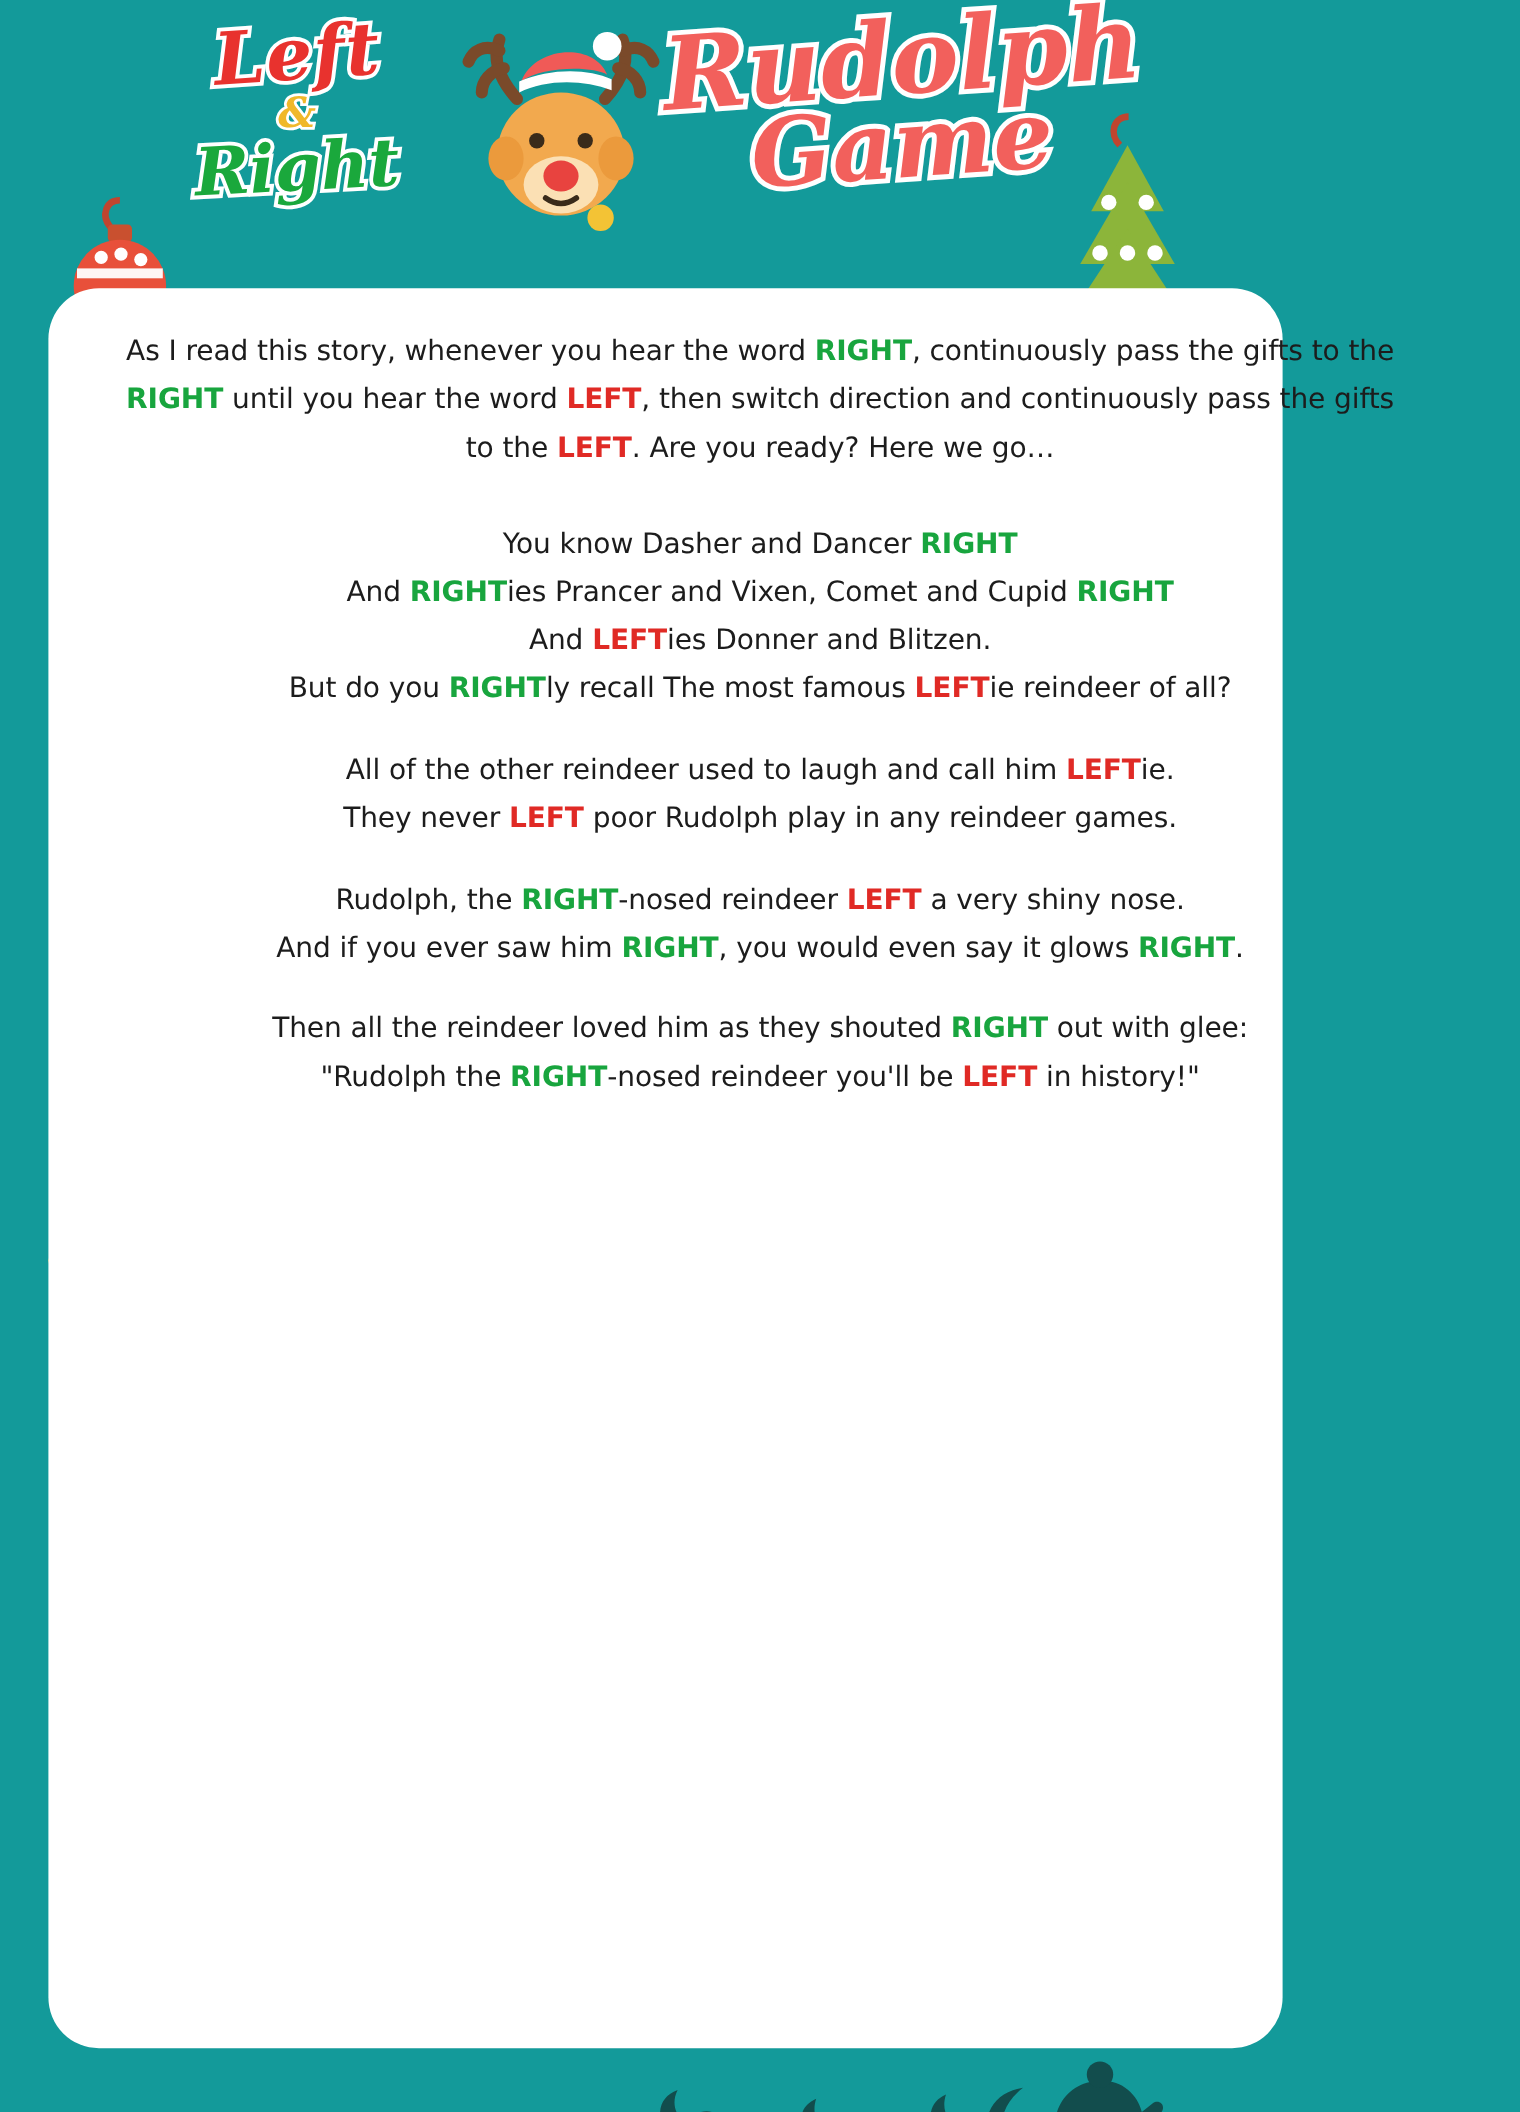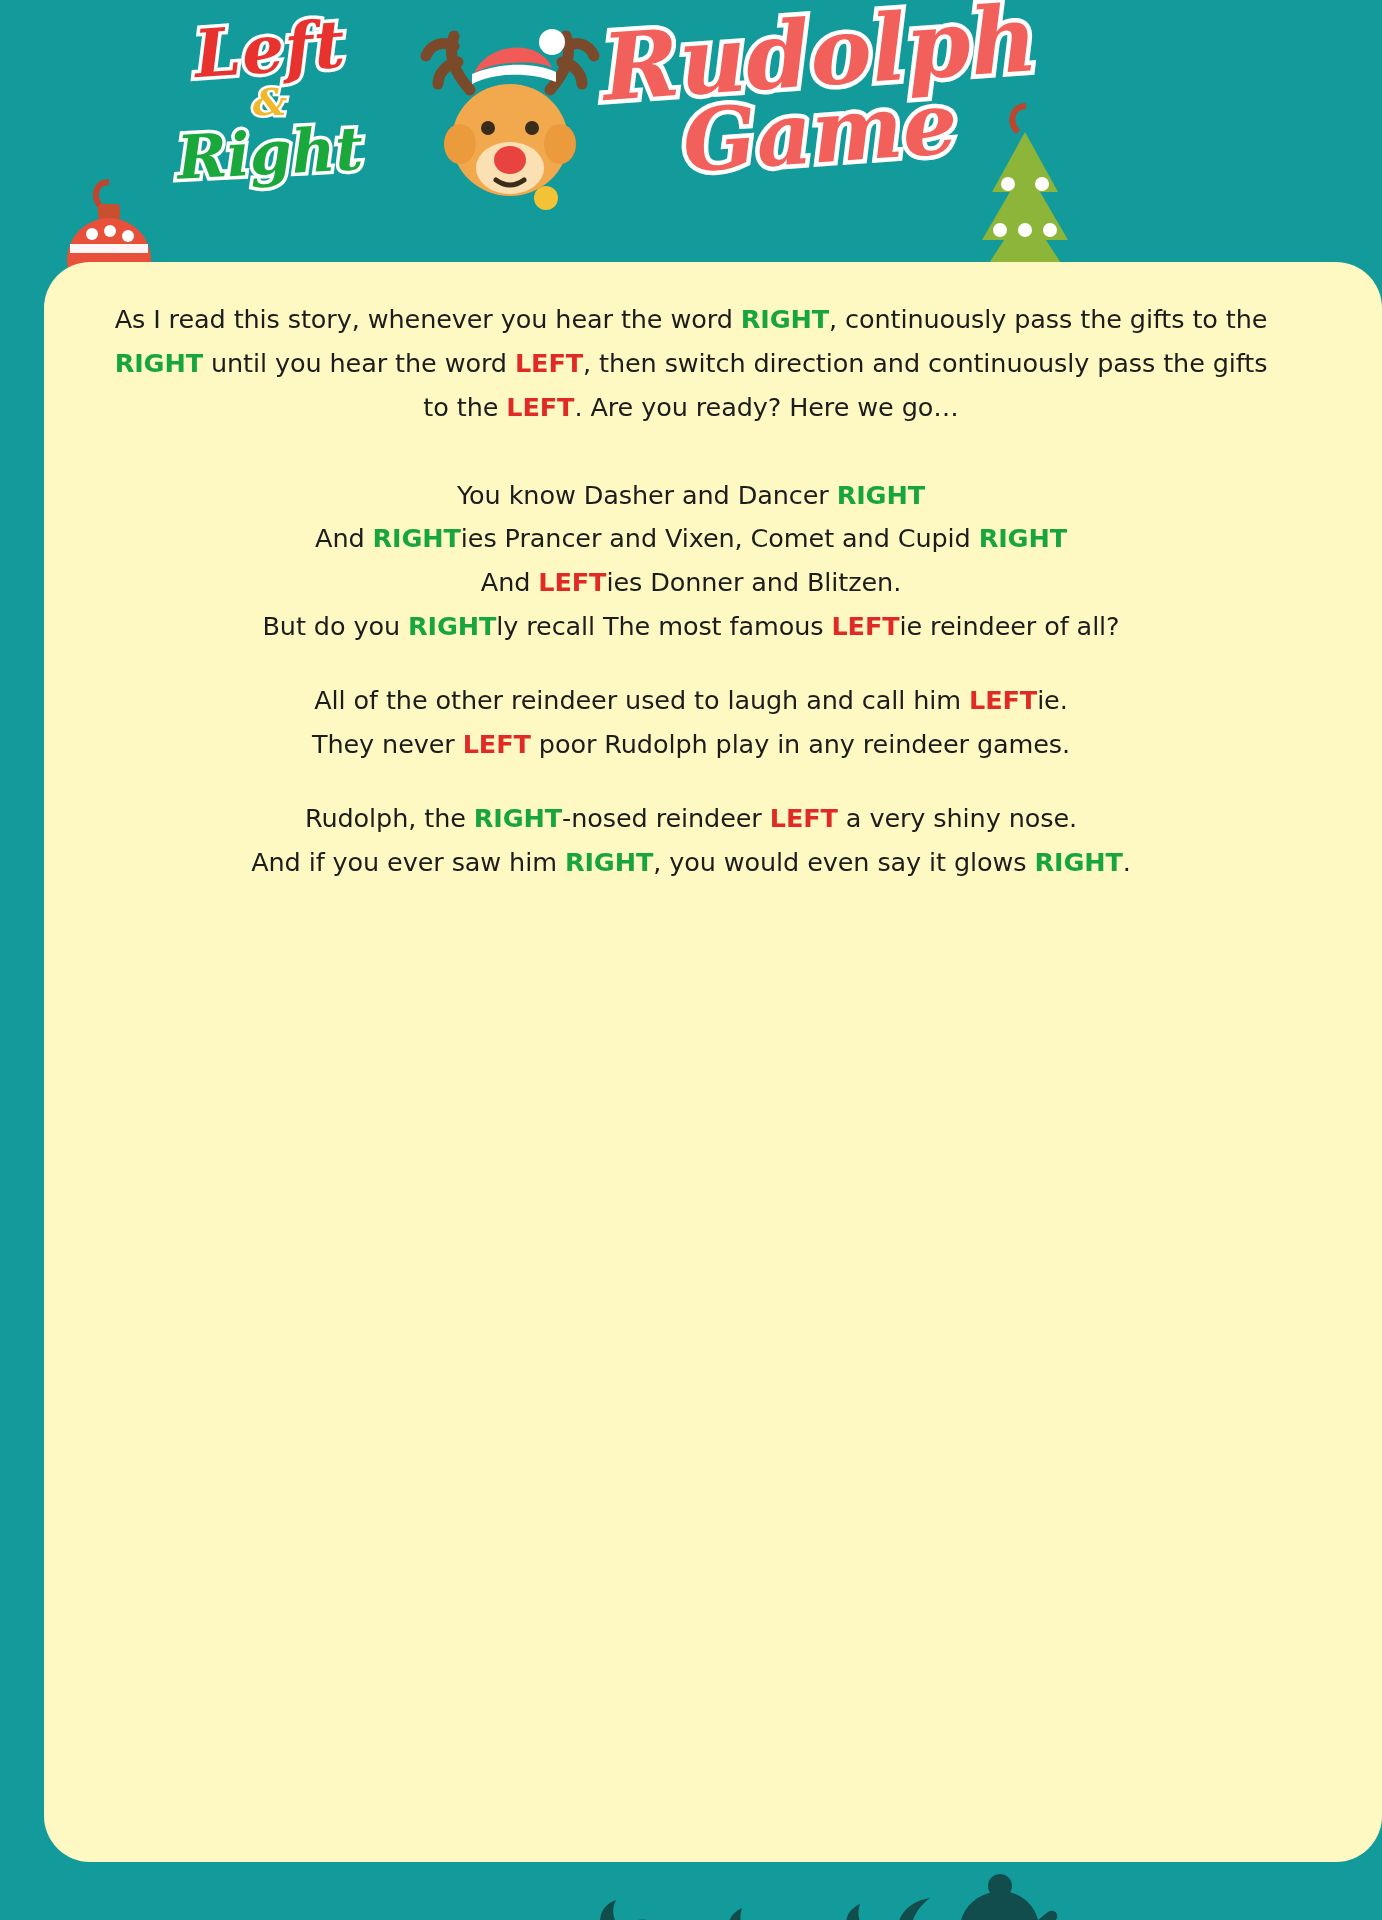--- a/index.html
+++ b/index.html
@@ -110,23 +110,23 @@
     top: 12px;
     width: 220px;
     height: 215px;
   }
 
   
   .card {
     position: absolute;
     left: 44px;
     top: 262px;
-    width: 1338px;
+    width: 1122px;
     height: 1600px;
-    background: #fef9c3;
+    background: #ffffff;
     border-radius: 46px;
   }
 
   .story {
     position: absolute;
     left: 60px;
     top: 36px;
     width: 1174px;
     text-align: center;
     font-family: "DejaVu Sans", sans-serif;
@@ -270,20 +270,24 @@
       All of the other reindeer used to laugh and call him <span class="l">LEFT</span>ie.<br>
       They never <span class="l">LEFT</span> poor Rudolph play in any reindeer games.
     </p>
 
     <p>
       Rudolph, the <span class="r">RIGHT</span>-nosed reindeer <span class="l">LEFT</span> a very shiny nose.<br>
       And if you ever saw him <span class="r">RIGHT</span>, you would even say it glows <span class="r">RIGHT</span>.
     </p>
 
 
+    <p>
+      Then all the reindeer loved him as they shouted <span class="r">RIGHT</span> out with glee:<br>
+      "Rudolph the <span class="r">RIGHT</span>-nosed reindeer you'll be <span class="l">LEFT</span> in history!"
+    </p>
 
   </div>
 
   <div class="dec" id="sleigh">
     <svg width="800" height="220" viewBox="0 0 800 220">
       <g fill="#124d4d">
 
         <path d="M600 120 C600 96 622 86 648 86 L742 86 C760 86 770 96 766 112 C762 132 742 150 712 152 L626 152 C608 152 600 140 600 120 Z"></path>
         <path d="M596 152 C640 170 716 176 784 162 C790 160 792 168 786 172 C712 192 630 186 592 166 C584 162 588 148 596 152 Z"></path>
         <path d="M604 86 C598 60 610 40 636 36 C618 50 614 66 618 86 Z"></path>

